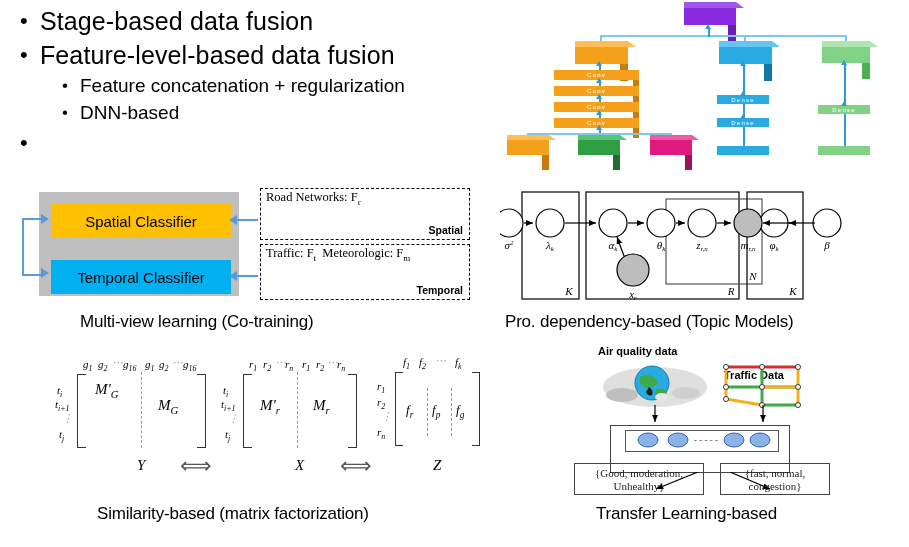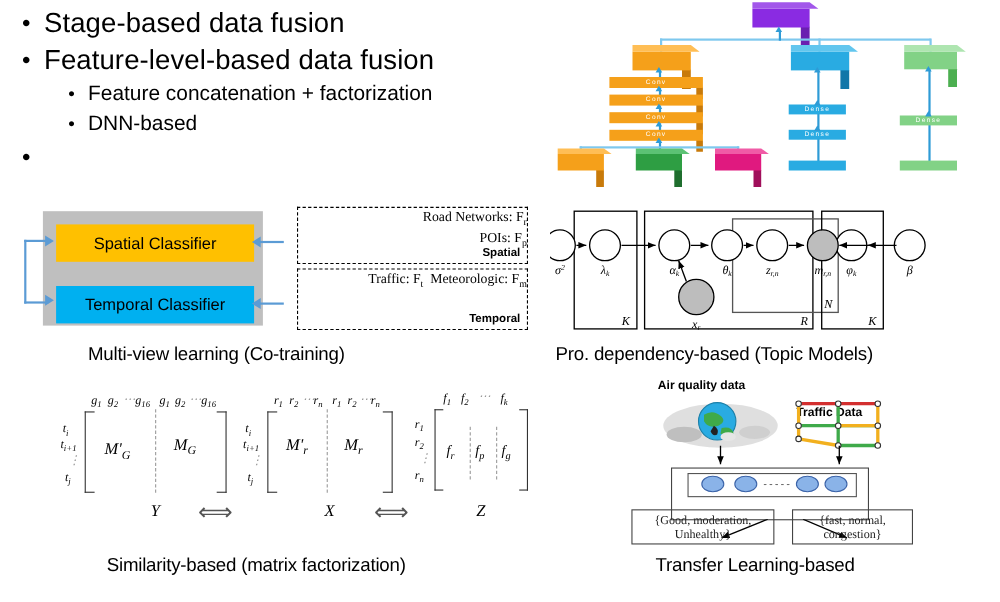--- a/index.html
+++ b/index.html
@@ -24,22 +24,22 @@
   .mv-clf{position:absolute;left:29px;width:180px;height:34px;
           display:flex;align-items:center;justify-content:center;
           font-size:15px;color:#000;}
   .mv-sp{top:16px;background:#ffc000;}
   .mv-tp{top:72px;background:#00b0f0;}
   .mv-loop{position:absolute;left:0px;top:30px;width:20px;height:54px;
            border:2.4px solid #5b9bd5;border-right:none;}
   .arrw{position:absolute;width:0;height:0;border-top:5px solid transparent;
         border-bottom:5px solid transparent;border-left:8px solid #5b9bd5;}
   .mv-feat{position:absolute;left:238px;top:0px;width:212px;height:112px;}
-  .fbox{position:absolute;left:10px;width:210px;border:1.6px dashed #000;
-        box-sizing:border-box;font-family:"Liberation Serif",serif;font-size:12.5px;text-align:right;}
+  .fbox{position:absolute;left:0;width:210px;border:1.6px dashed #000;
+        box-sizing:border-box;font-family:"Liberation Serif",serif;font-size:12.5px;}
   .fbox .ln{padding:1px 0 1px 5px;white-space:nowrap;}
   .ftag{font-family:"Liberation Sans",sans-serif;font-weight:bold;font-size:10.5px;
         position:absolute;right:6px;bottom:3px;}
   sub{font-size:.72em;}
   .mvin{position:absolute;width:24px;height:2.4px;background:#5b9bd5;}
 
   
   #dnn{left:495px;top:0px;width:414px;height:175px;}
   .blk{position:absolute;}
   .blk .face{position:absolute;left:0;top:0;width:100%;height:100%;}
@@ -83,21 +83,21 @@
   <div class="b-row b-l1">
     <span class="dot1">•</span>
     <span>Stage-based data fusion</span>
   </div>
   <div class="b-row b-l1">
     <span class="dot1">•</span>
     <span>Feature-level-based data fusion</span>
   </div>
   <div class="b-row b-l2">
     <span class="dot2">•</span>
-    <span>Feature concatenation + factorization</span>
+    <span>Feature concatenation + regularization</span>
   </div>
   <div class="b-row b-l2">
     <span class="dot2">•</span>
     <span>DNN-based</span>
   </div>
   <div class="b-row b-l1">
     <span class="dot1">•</span>
   </div>
 </div>
 
@@ -117,23 +117,20 @@
 
   <div class="mvin" style="left:212px;top:31px;"></div>
   <div class="arrw" style="left:207px;top:27px;transform:rotate(180deg);"></div>
   <div class="mvin" style="left:212px;top:87px;"></div>
   <div class="arrw" style="left:207px;top:83px;transform:rotate(180deg);"></div>
 
   <div class="mv-feat">
     <div class="fbox" style="top:0px;height:52px;">
       <div class="ln">
         <span>Road Networks:  F</span><sub>r</sub>
-      </div>
-      <div class="ln">
-        <span>POIs:    F</span><sub>p</sub>
       </div>
       <span class="ftag">Spatial</span>
     </div>
 
     <div class="fbox" style="top:56px;height:56px;">
       <div class="ln">
         <span>Traffic: F</span><sub>t</sub>
         &nbsp;<span>Meteorologic:   F</span><sub>m</sub>
       </div>
       <span class="ftag">Temporal</span>
@@ -335,21 +332,21 @@
       <span>g</span><sub>16</sub></div>
 
     <div class="mlbl" style="left:90px;top:6px;">
       <span>g</span><sub>1</sub></div>
     <div class="mlbl" style="left:104px;top:6px;">
       <span>g</span><sub>2</sub></div>
     <div class="mlbl" style="left:117px;top:4px;color:#999;">⋯</div>
     <div class="mlbl" style="left:128px;top:6px;">
       <span>g</span><sub>16</sub></div>
 
-    <div class="bigsym" style="left:40px;top:49px;">
+    <div class="bigsym" style="left:40px;top:29px;">
       <span>M'</span><sub>G</sub></div>
     <div class="bigsym" style="left:103px;top:45px;">
       <span>M</span><sub>G</sub></div>
 
     <div class="bigsym" style="left:82px;top:105px;">Y</div>
   </div>
 
   <div class="eqv" style="left:125px;top:101px;">⟺</div>
 
   <div>

